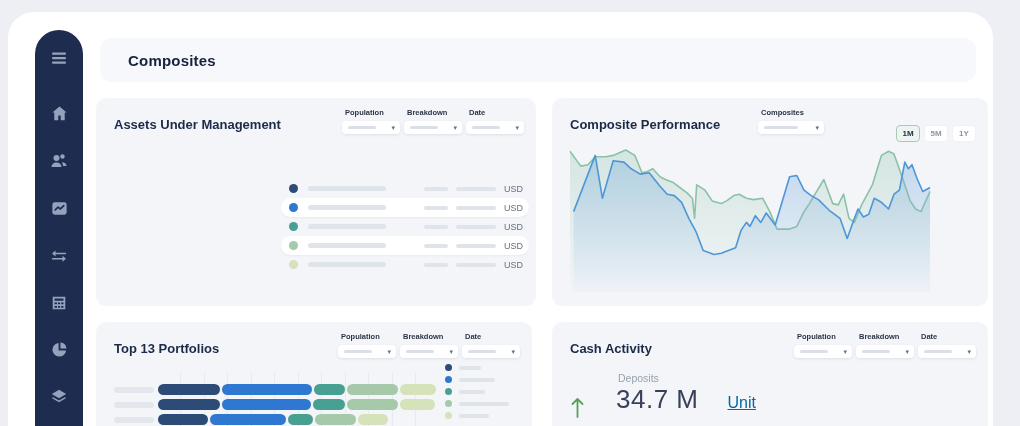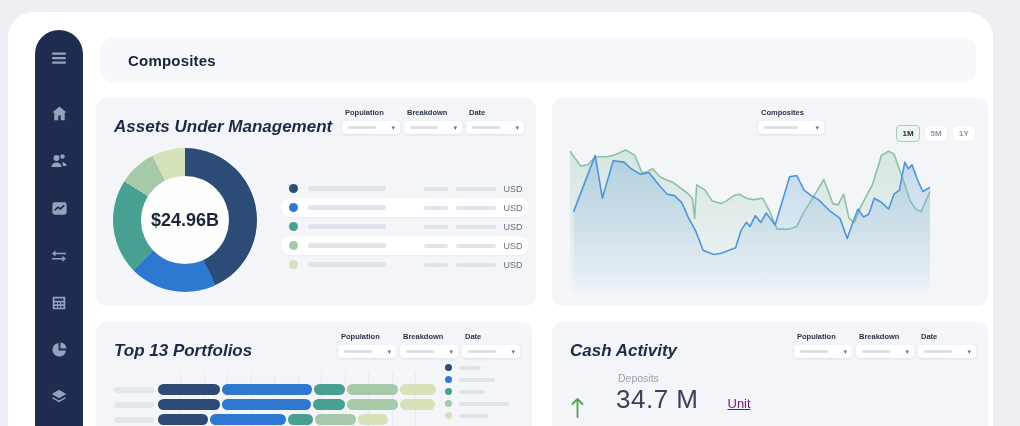--- a/index.html
+++ b/index.html
@@ -18,21 +18,21 @@
   
   .header-bar { position:absolute; left:100px; top:38px; width:876px; height:44px;
                 background:#f7f8fb; border-radius:12px; display:flex; align-items:center; }
   .header-title { font-size:15px; font-weight:bold; color:#16233f; padding-left:28px; letter-spacing:.2px; }
   
   .card { position:absolute; background:#f3f5f9; border-radius:10px; }
   .card-aum        { left:96px;  top:98px;  width:440px; height:208px; }
   .card-composite  { left:552px; top:98px;  width:436px; height:208px; }
   .card-portfolios { left:96px;  top:322px; width:436px; height:120px; }
   .card-cash       { left:552px; top:322px; width:436px; height:120px; }
-  .card-title { position:absolute; left:18px; top:19px; font-size:17px; font-weight:bold; color:#1b2a47;font-style:italic; }
+  .card-title { position:absolute; left:18px; top:19px; font-size:13px; font-weight:bold; color:#1b2a47; }
   
   .filters { position:absolute; right:12px; top:10px; display:flex; gap:4px; }
   .fgroup { display:flex; flex-direction:column; }
   .flabel { font-size:7.5px; font-weight:bold; color:#2b3445; margin:0 0 4px 3px; }
   .fselect { width:58px; height:13px; background:#fff; border-radius:4px;
              box-shadow:0 1px 3px rgba(30,40,70,.10); display:flex; align-items:center; cursor:pointer; }
   .fdash { width:28px; height:3px; border-radius:2px; background:#dcdfe8; margin-left:6px; }
   .fcaret { margin-left:auto; margin-right:5px; font-size:7px; color:#69728a; line-height:1; }
   
   .ranges { position:absolute; right:12px; top:27px; left:auto; display:flex; gap:4px; }
@@ -46,40 +46,40 @@
                 background:#fdfdfe; display:flex; align-items:center; justify-content:center; }
   .donut-value { font-size:18px; font-weight:bold; color:#1b2538; }
   
   .aum-legend { position:absolute; left:185px; top:81px; width:248px; }
   .aum-row { height:19px; display:flex; align-items:center; border-radius:10px; padding:0 6px 0 8px; }
   .aum-row.pill { background:#ffffff; box-shadow:0 1px 2px rgba(30,40,70,.05); }
   .aum-dot { width:9px; height:9px; border-radius:50%; flex:none; }
   .aum-bar { width:78px; height:5px; border-radius:3px; background:#dfe3ea; margin-left:10px; }
   .aum-d1 { width:24px; height:4px; border-radius:2px; background:#dfe3ea; margin-left:auto; }
   .aum-d2 { width:40px; height:4px; border-radius:2px; background:#dfe3ea; margin-left:8px; }
-  .aum-usd { font-size:9px; color:#68707f; margin-left:7px; width:20px; text-align:center; }
+  .aum-usd { font-size:9px; color:#68707f; margin-left:7px; width:20px; text-align:right; }
   
   .line-chart { position:absolute; left:16px; top:46px; }
   
   .bars-grid { position:absolute; left:84px; top:50px; height:70px; }
   .gridline { position:absolute; top:0; width:1px; height:70px; background:#e7eaf1; }
   .bars-rows { position:absolute; left:18px; top:62px; }
   .bar-row { display:flex; align-items:center; height:11px; margin-bottom:4px; }
   .bar-label { width:40px; height:6px; border-radius:3px; background:#e3e6ed; margin-right:4px; flex:none; }
   .bar-seg { height:11px; border-radius:7px; margin-right:2px; }
   .bars-legend { position:absolute; left:349px; top:42px; }
   .bl-row { display:flex; align-items:center; margin-bottom:5px; }
   .bl-dot { width:7px; height:7px; border-radius:50%; flex:none; }
   .bl-bar { height:4px; border-radius:2px; background:#dfe3ea; margin-left:7px; }
   
   .cash-arrow { position:absolute; left:18px; top:74px; color:#56a05a; }
   .cash-dep { position:absolute; left:66px; top:50px; font-size:10.5px; color:#98a1ae; }
   .cash-valrow { position:absolute; left:64px; top:62px; display:flex; align-items:baseline;gap:24px; }
   .cash-val { font-size:26px; color:#39415a; letter-spacing:.5px; }
-  .cash-unit { font-size:13px; color:#701a75; margin-left:5px;text-decoration:underline; }
+  .cash-unit { font-size:16px; color:#0369a1; margin-left:5px;text-decoration:underline; }
 </style>
 </head>
 <body>
 
 <div class="canvas"></div>
 
 <nav class="sidebar">
   <div class="sb-icon menu">
     <svg width="20" height="20" viewBox="0 0 20 20">
         <g fill="currentColor">
@@ -163,25 +163,20 @@
       </div>
     </div>
     <div class="fgroup">
       <span class="flabel">Date</span>
       <div class="fselect">
         <span class="fdash"></span>
         <span class="fcaret">▾</span>
       </div>
     </div>
   </div>
-  <div class="donut" id="aum-donut" style="background: conic-gradient(rgb(44, 76, 119) 0%, rgb(44, 76, 119) 43%, rgb(46, 120, 210) 43%, rgb(46, 120, 210) 62.5%, rgb(72, 160, 147) 62.5%, rgb(72, 160, 147) 84%, rgb(165, 201, 169) 84%, rgb(165, 201, 169) 92.5%, rgb(214, 226, 185) 92.5%, rgb(214, 226, 185) 100%);">
-    <div class="donut-hole">
-      <span class="donut-value">$24.96B</span>
-    </div>
-  </div>
   <div class="aum-legend" id="aum-legend">
       <div class="aum-row">
         <span class="aum-dot" style="background:#2c4c77"></span>
         <span class="aum-bar"></span>
         <span class="aum-d1"></span>
         <span class="aum-d2"></span>
         <span class="aum-usd">USD</span>
       </div>
       <div class="aum-row pill">
         <span class="aum-dot" style="background:#2e78d2"></span>
@@ -208,20 +203,21 @@
         <span class="aum-dot" style="background:#d6e2b9"></span>
         <span class="aum-bar"></span>
         <span class="aum-d1"></span>
         <span class="aum-d2"></span>
         <span class="aum-usd">USD</span>
       </div>
     </div>
 </section>
 
 <section class="card card-composite">
+  <h2 class="card-title">Composite Performance</h2>
   <div class="filters" style="right:164px;">
     <div class="fgroup">
       <span class="flabel">Composites</span>
       <div class="fselect" style="width:66px;">
         <span class="fdash" style="width:34px;"></span>
         <span class="fcaret">▾</span>
       </div>
     </div>
   </div>
   <div class="ranges" id="range-buttons">

